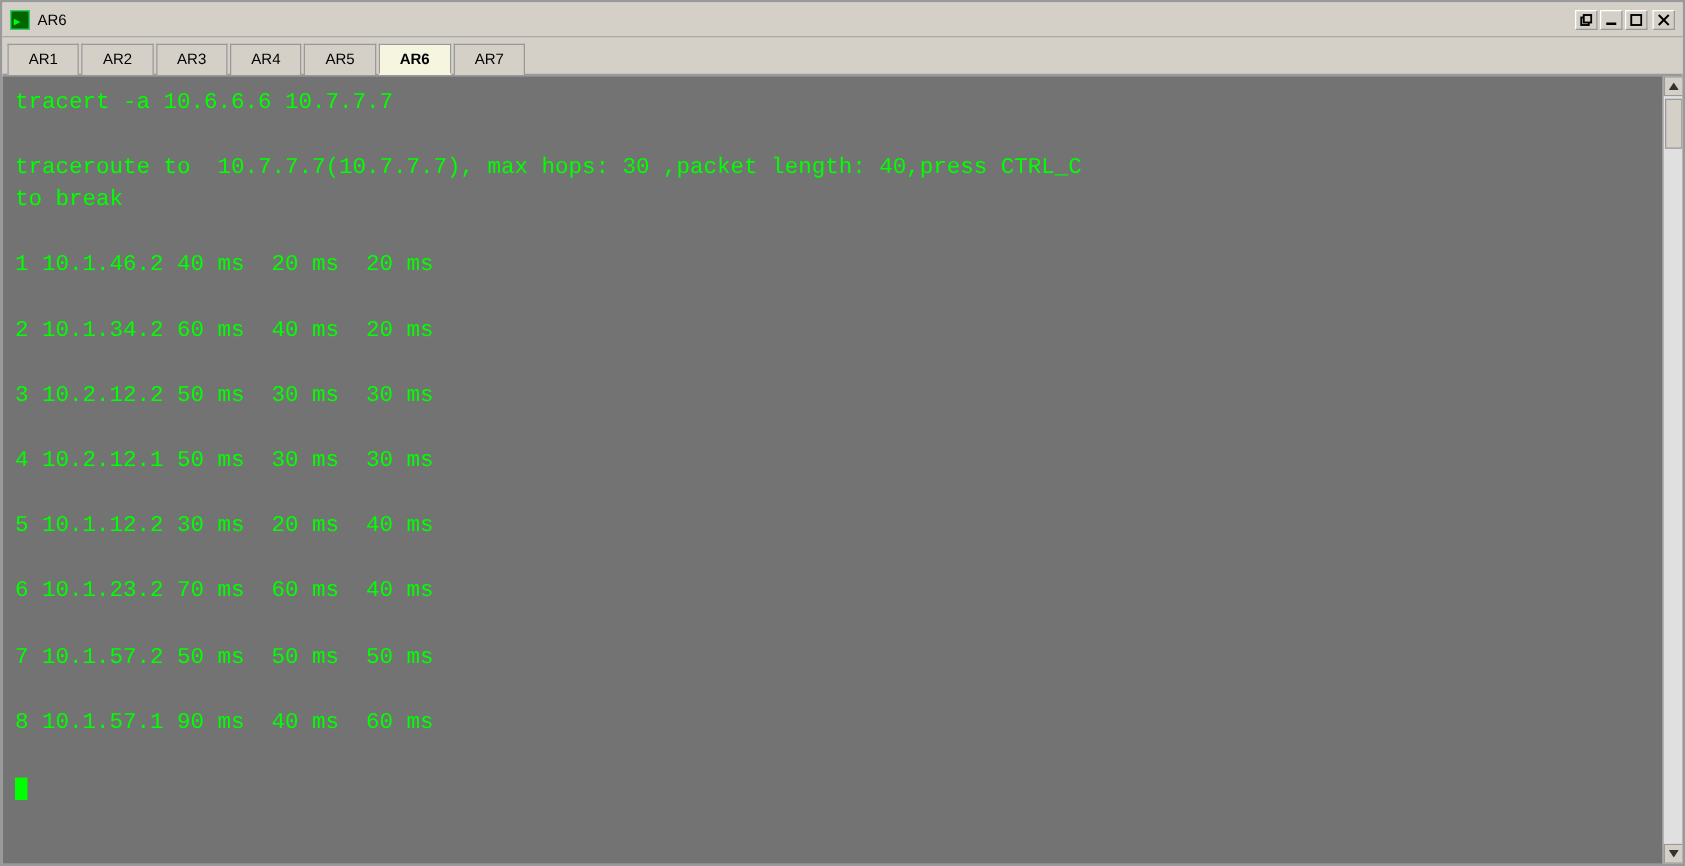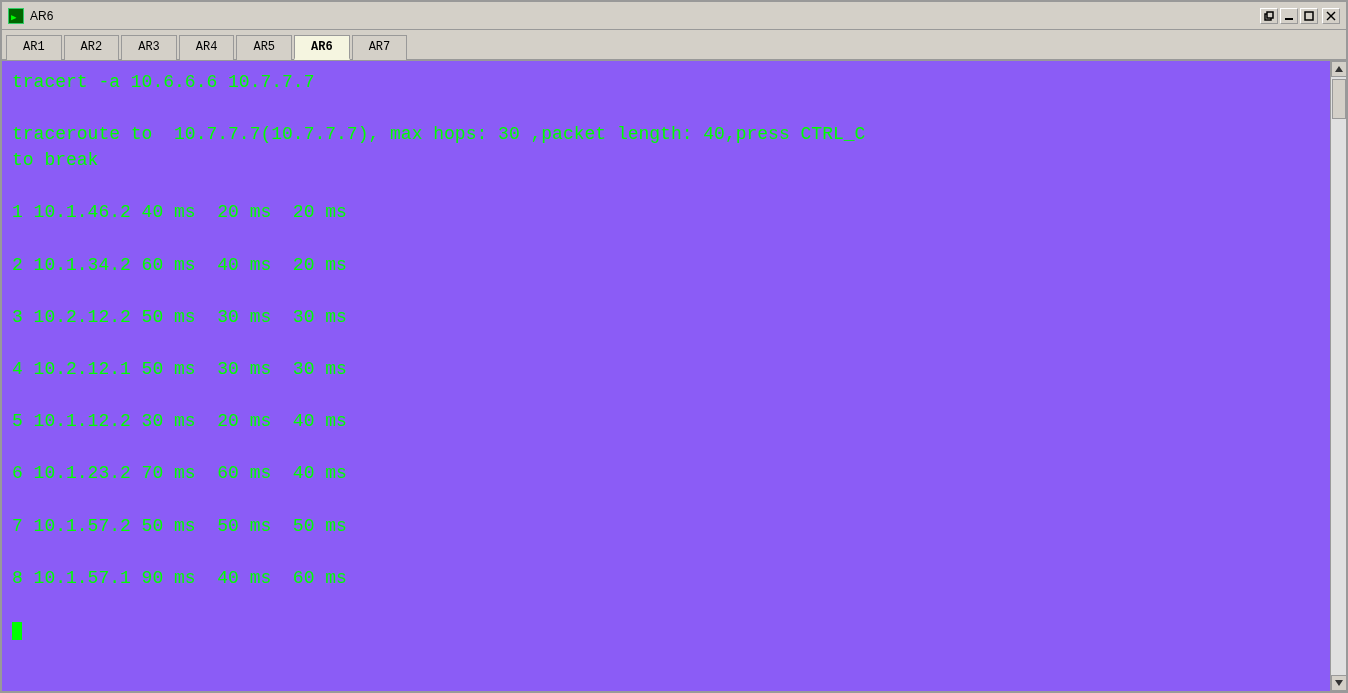--- a/index.html
+++ b/index.html
@@ -76,41 +76,41 @@
       display: flex;
       background: #d4d0c8;
       padding: 4px 4px 0 4px;
       border-bottom: 2px solid #999;
       flex-shrink: 0;
     }
 
     .tab {
       padding: 4px 16px;
       font-size: 12px;
-      font-family: Liberation Mono, monospace;
+      font-family: Liberation Sans, sans-serif;
       background: #d4d0c8;
       border: 1px solid #999;
       border-bottom: none;
       cursor: pointer;
       color: #000;
       margin-right: 2px;
       position: relative;
       top: 1px;
     }
 
     .tab.active {
       background: #f5f5e0;
       border-bottom: 2px solid #f5f5e0;
       font-weight: bold;
       z-index: 1;
     }
 
     .terminal-container {
       flex: 1;
-      background: #8b5cf6;
+      background: #737373;
       overflow: hidden;
       position: relative;
       display: flex;
     }
 
     .terminal-content {
       flex: 1;
       padding: 8px 10px;
       color: #00ff00;
       font-family: 'Courier New', Courier, monospace;

